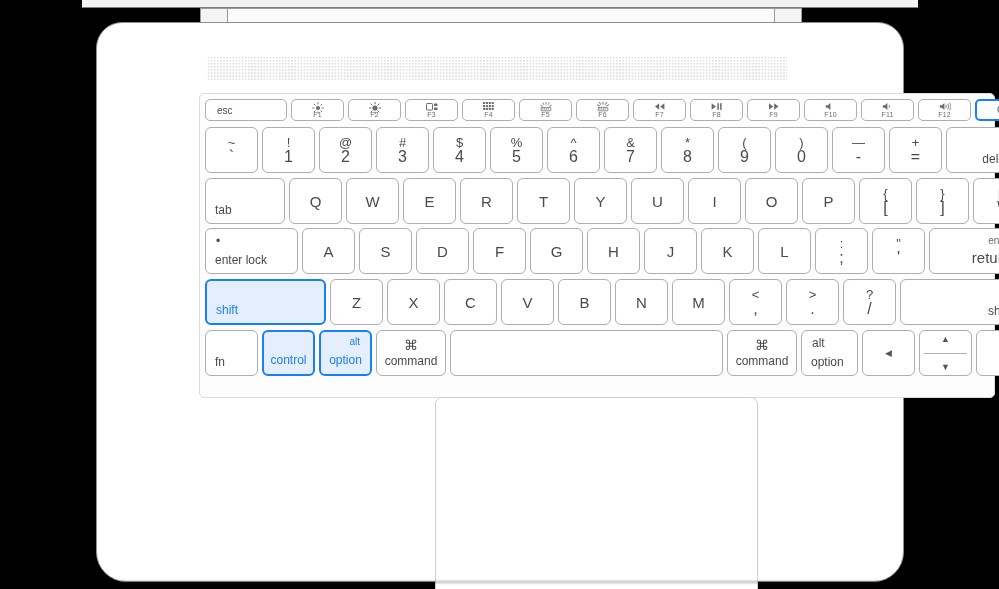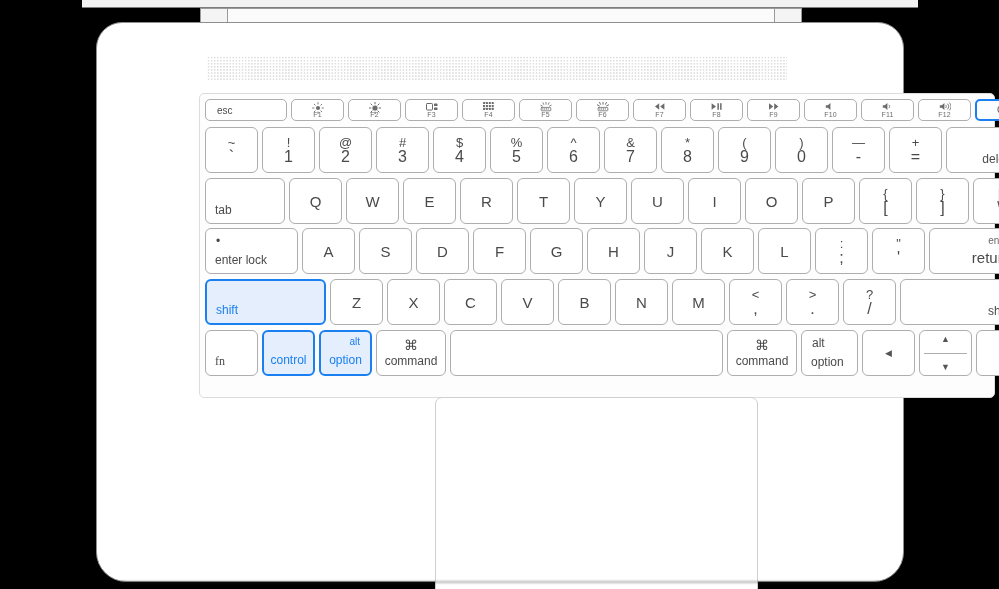--- a/index.html
+++ b/index.html
@@ -558,21 +558,21 @@
           </div>
           <div class="key" style="height: 46px; width: 53px; position: absolute; left: 643px; top: 0px;">
             <span class="lbl-top">?</span>
             <span class="lbl-bot">/</span>
           </div>
           <div class="key" style="height: 46px; width: 121px; position: absolute; left: 700px; top: 0px;">
             <span class="lbl-br">shift</span>
           </div>
         </div>
       <div class="krow" id="row-bottom" style="top: 236px;">
-          <div class="key" style="height: 46px; width: 53px; position: absolute; left: 5px; top: 0px; font-family: Liberation Serif, serif;">
+          <div class="key" style="height: 46px; width: 53px; position: absolute; left: 5px; top: 0px;">
             <span class="lbl-bl">fn</span>
           </div>
           <div class="key hl" style="height: 46px; width: 53px; position: absolute; left: 62px; top: 0px;">
             <span class="lbl-bc">control</span>
           </div>
           <div class="key hl" style="height: 46px; width: 53px; position: absolute; left: 119px; top: 0px;">
             <span class="lbl-tr">alt</span>
             <span class="lbl-bc">option</span>
           </div>
           <div class="key" style="height: 46px; width: 70px; position: absolute; left: 176px; top: 0px;">

